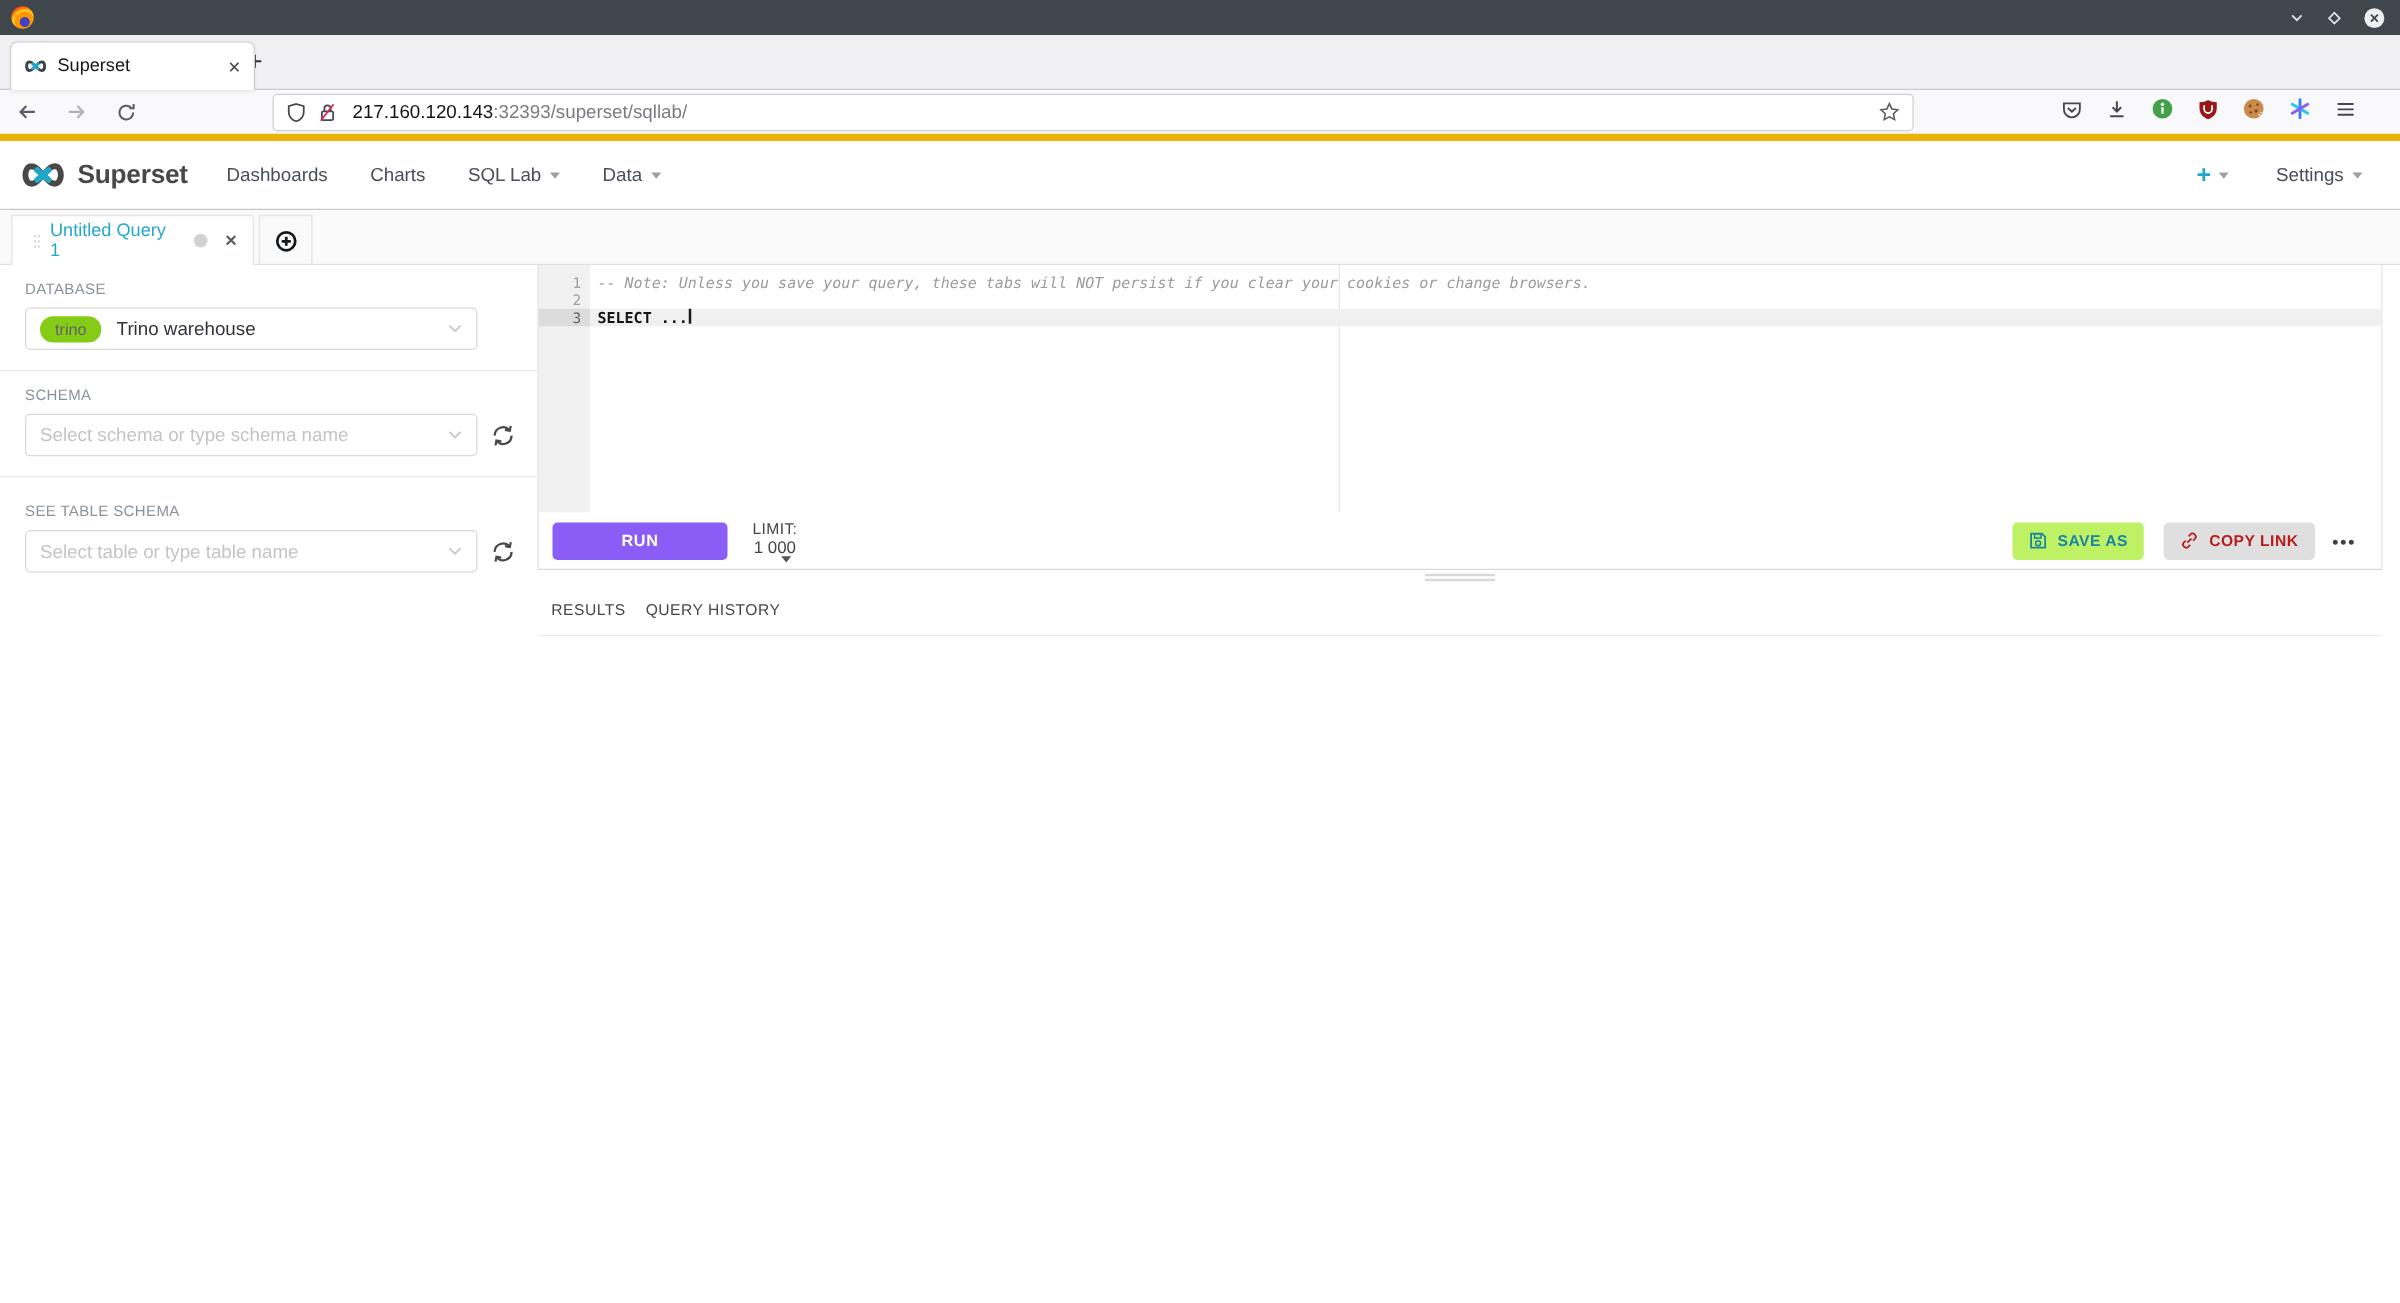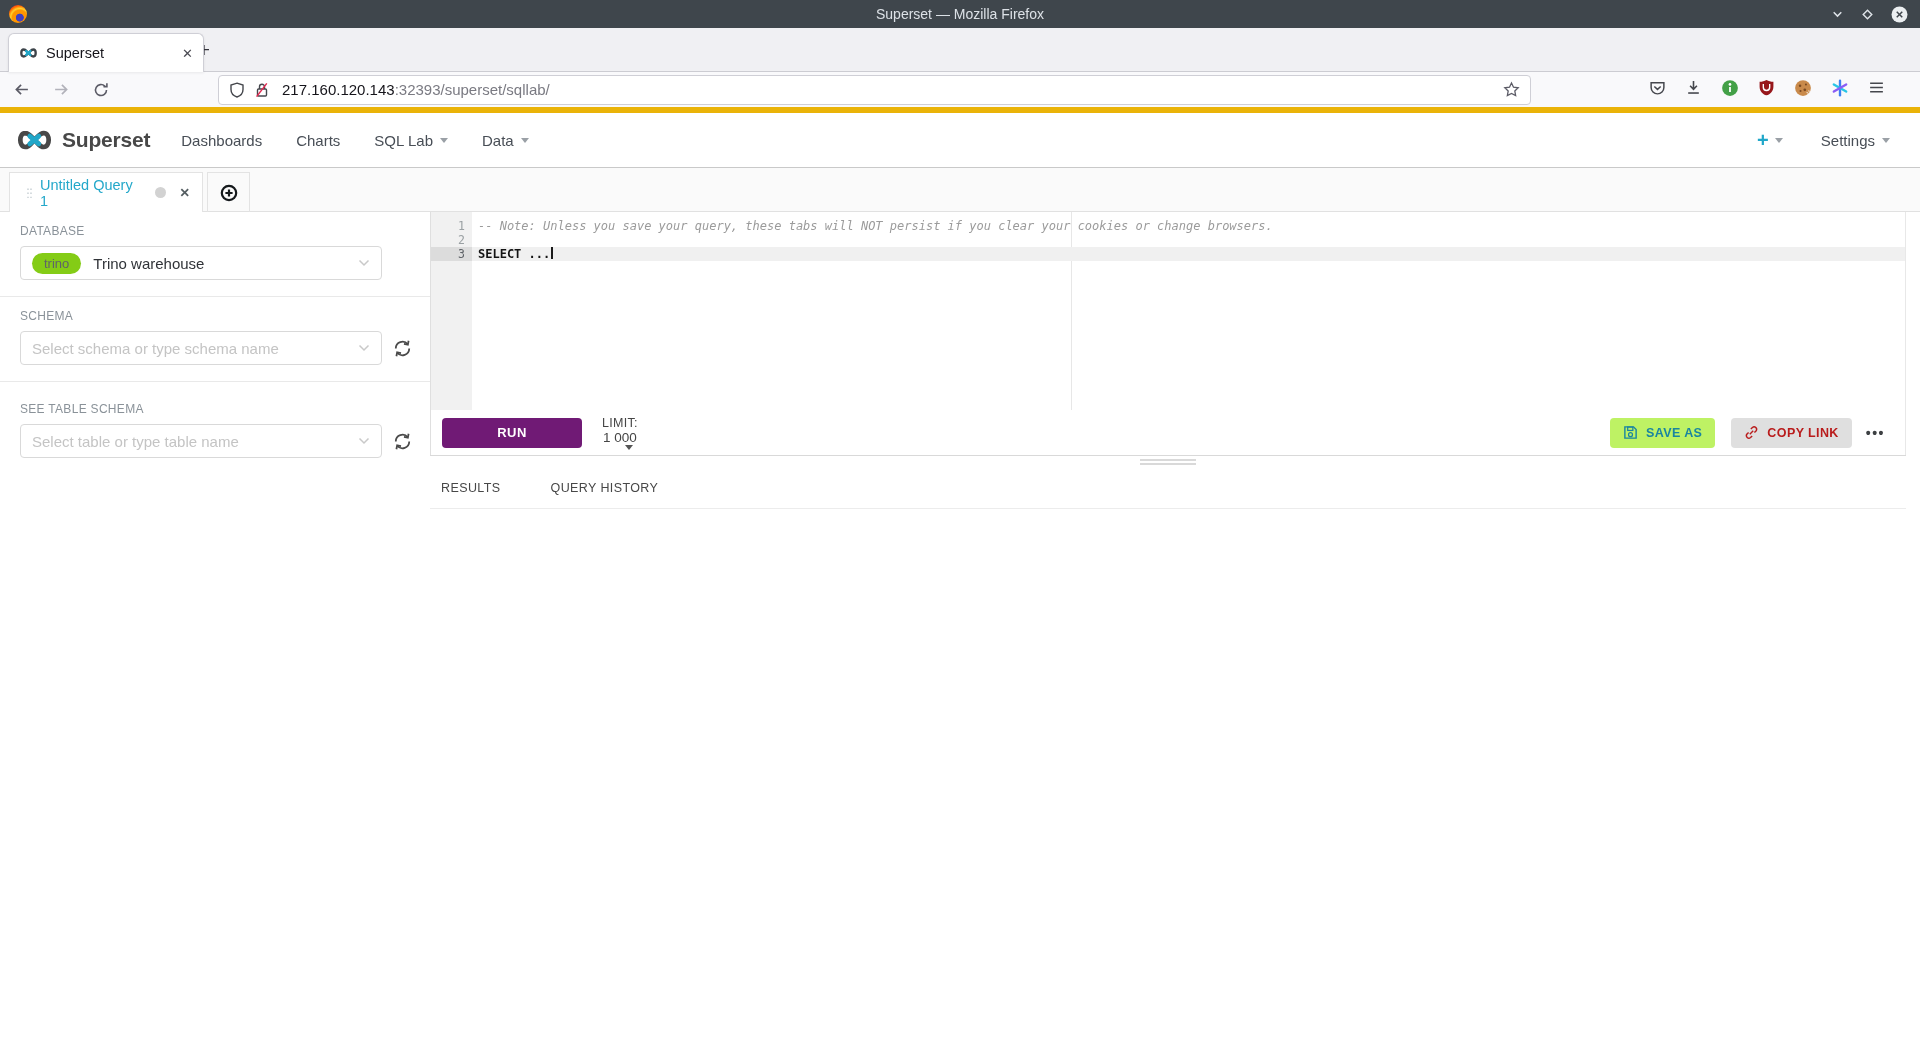--- a/index.html
+++ b/index.html
@@ -89,49 +89,48 @@
   .ed-row { position:relative; display:flex; height:14px; z-index:1; }
   .ed-num { width:41px; flex:none; text-align:right; padding-right:7px; color:#9aa0a3; font-size:11.5px; }
   .ed-code { padding-left:6px; white-space:pre; color:#141414; font-weight:bold; }
   .ed-row.comment .ed-code { color:#9b9b9b; font-style:italic; font-weight:normal; }
   .ed-row.active { background:#f0f0f0; }
   .ed-row.active .ed-num { background:#dcdcdc; color:#5f6368; }
   .text-cursor { display:inline-block; width:2px; height:12px; background:#1b1b1b; margin-left:1px; vertical-align:-2px; }
 
   
   .sql-toolbar { height:45px; display:flex; align-items:center; padding:0 10px 0 11px; }
-  .run-btn { width:140px; height:30px; background:#701a75; border:none; border-radius:4px;
+  .run-btn { width:140px; height:30px; background:#8b5cf6; border:none; border-radius:4px;
     color:#fff; font-size:13px; font-weight:bold; letter-spacing:.5px; font-family:inherit; }
   .limit-group { display:flex; align-items:center; margin-left:20px;flex-direction:column; }
   .limit-label { font-size:12.5px; color:#454545; letter-spacing:.3px; }
   .limit-value { font-size:13.5px; color:#454545; }
   .limit-caret { margin-left:18px; border-top-color:#555; }
   .tb-right { margin-left:auto; display:flex; align-items:center; }
   .saveas-btn, .copylink-btn { height:30px; display:flex; align-items:center; gap:8px; padding:0 13px;
     border:none; border-radius:4px; font-size:12.5px; font-weight:bold; letter-spacing:.4px; font-family:inherit; }
   .saveas-btn { background:#bef264; color:#1985a0; }
   .copylink-btn { background:#dfdfdf; color:#b91c1c; margin-left:16px; }
   .more-btn { margin:0 10px 0 14px; color:#3d4043; font-size:14px; font-weight:bold; letter-spacing:1.5px; }
 
   
   .splitter { border-top:1px solid #d9d9d9; height:12px; }
   .grip { width:56px; margin:3px auto 0; }
   .grip div { height:2px; background:#d9d9d9; margin-bottom:2px; }
-  .south-tabs { display:flex; gap:50px; padding-left:11px; margin-top:14px;
+  .south-tabs { display:flex; gap:16px; padding-left:11px; margin-top:14px;
     font-size:12.5px; font-weight:500; color:#474747; letter-spacing:.4px; }
   .south-divider { height:1px; background:#ececec; margin-top:13px; }
 </style>
 </head>
 <body>
 
 <div class="screen">
 
   <div class="titlebar">
     <div class="ff-logo"></div>
-    <div class="win-title">Superset — Mozilla Firefox</div>
     <div class="win-controls">
       <span>
         <svg width="13" height="13" viewBox="0 0 12 12">
             <path d="M2.5 4 L6 7.5 L9.5 4" stroke="#dfe3e8" stroke-width="1.4" fill="none"></path>
           </svg>
       </span>
       <span>
         <svg width="13" height="13" viewBox="0 0 12 12">
             <rect x="3.2" y="3.2" width="5.6" height="5.6" transform="rotate(45 6 6)" fill="none" stroke="#dfe3e8" stroke-width="1.3"></rect>
           </svg>

